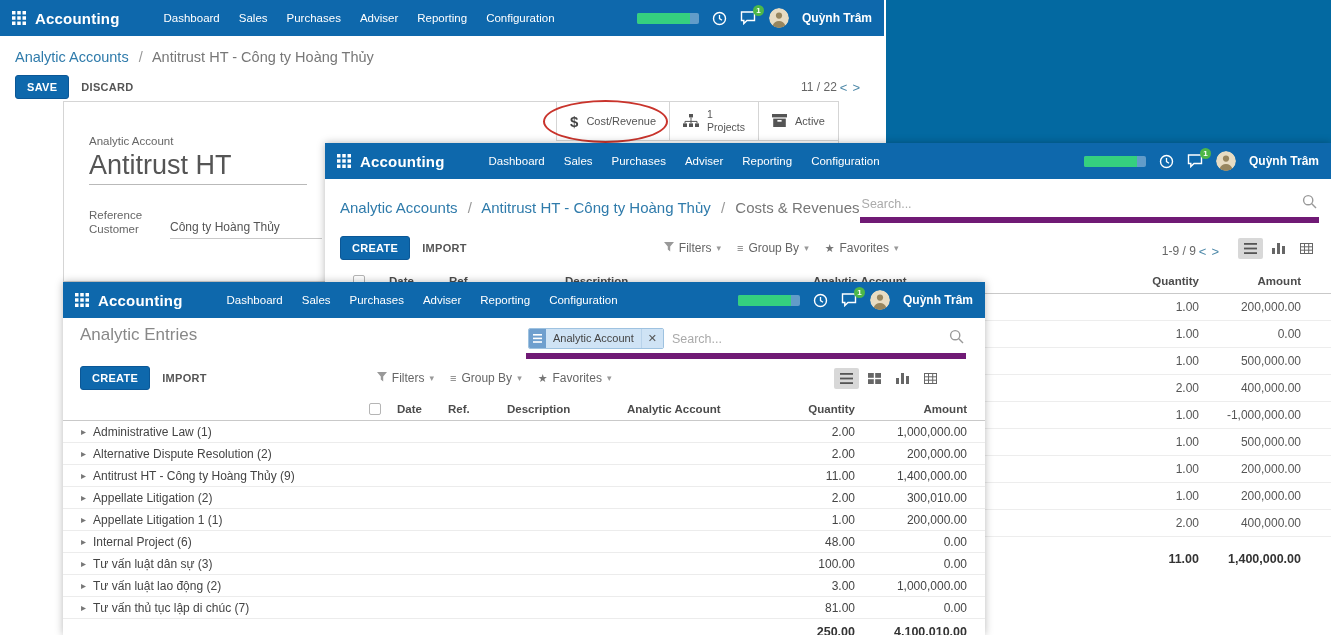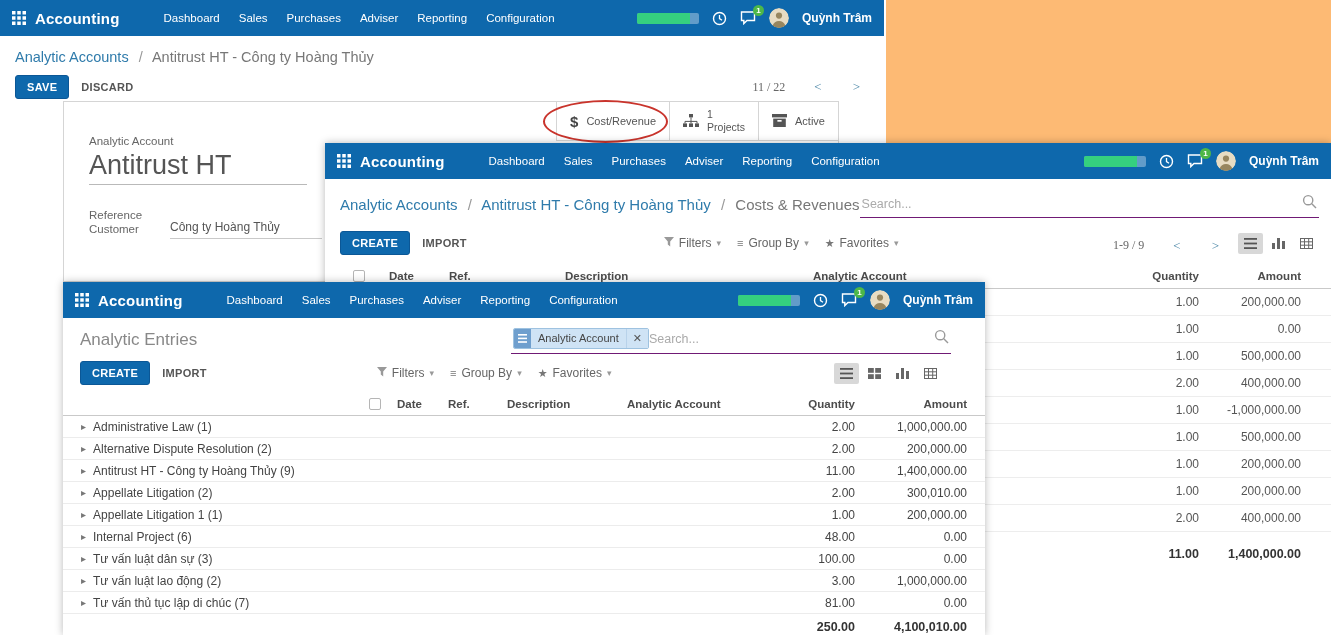--- a/index.html
+++ b/index.html
@@ -1,19 +1,19 @@
 <!DOCTYPE html>
 <html><head>
 <meta charset="utf-8">
 <style>
   * { margin:0; padding:0; box-sizing:border-box; }
   html,body { background:#fff; }
   body { font-family:"Liberation Sans","DejaVu Sans",sans-serif; }
   i { font-style:normal; }
-  .stage { position:relative; width:1331px; height:635px; overflow:hidden; background:#fdba74; }
+  .stage { position:relative; width:1331px; height:635px; overflow:hidden; background:#0369a1; }
   .window { position:absolute; background:#fff; }
 
   
   .navbar { height:36px; background:#0e68ac; display:flex; align-items:center; padding:0 12px; color:#fff; }
   .apps-icon { margin-right:9px; display:flex; cursor:pointer; }
   .brand { font-size:15px; font-weight:bold; margin-right:44px; letter-spacing:.2px; cursor:pointer; }
   .menus { display:flex; gap:19px; font-size:11.5px; font-weight:normal; }
   .menus span { cursor:pointer; white-space:nowrap; }
   .nav-right { margin-left:auto; display:flex; align-items:center; gap:13px; }
   .progress { width:62px; height:11px; background:rgba(255,255,255,.35); border-radius:2px; overflow:hidden; }
@@ -29,42 +29,42 @@
   #win-form .navbar { width:884px; }
   .crumbs { padding:13px 16px 4px 15px; font-size:14.5px; color:#888; }
   .crumb-link { color:#2f7bab; cursor:pointer; }
   .crumb-sep { margin:0 6px; color:#999; }
   .crumb-cur { color:#777; }
   .actions { display:flex; align-items:center; padding:6px 24px 8px 15px; }
   .btn-primary { background:#0e68ac; border:1px solid #0b5796; color:#fff; font-size:11px; font-weight:bold;
                  padding:5px 11px; border-radius:3px; cursor:pointer; font-family:inherit; letter-spacing:.3px; }
   .btn-flat { background:none; border:none; color:#555; font-size:11px; font-weight:bold; padding:5px 12px;
               cursor:pointer; font-family:inherit; letter-spacing:.3px; }
-  .pager { margin-left:auto; display:flex; align-items:center; gap:27px; font-size:12px; color:#666; white-space:nowrap;font-family:Liberation Serif, serif; }
+  .pager { margin-left:auto; display:flex; align-items:center; gap:1px; font-size:12px; color:#666; white-space:nowrap; }
   .pg-arrow { color:#4d88a8; font-size:13px; cursor:pointer; padding:0 2px; }
   .sheet { position:absolute; left:63px; top:101px; width:776px; height:181px; border:1px solid #d5d5d5; background:#fff; }
   .stat-row { position:absolute; top:-1px; right:-1px; display:flex; height:40px;
               border:1px solid #d5d5d5; background:#fff; }
   .stat-btn { display:flex; align-items:center; gap:8px; padding:0 13px; border-right:1px solid #d5d5d5;
               cursor:pointer; font-size:11px; color:#555; }
   .stat-btn:last-child { border-right:none; }
   .stat-dollar { font-size:15px; font-weight:bold; color:#444; }
   .stat-2line { display:flex; flex-direction:column; line-height:1.2; font-size:10.5px; color:#555; }
   .f-label { position:absolute; font-size:11.5px; color:#666; }
   .aa-value { position:absolute; left:25px; top:48px; width:218px; font-size:27px; color:#555;
               border-bottom:1px solid #b9b9b9; padding-bottom:3px; white-space:nowrap; cursor:text; }
   .cust-value { position:absolute; left:106px; top:118px; width:152px; font-size:12px; color:#555;
                 border-bottom:1px solid #c9c9c9; padding-bottom:4px; cursor:text; }
   .annotation-ellipse { position:absolute; left:543px; top:100px; width:125px; height:43px;
                         border:2.5px solid #c9342c; border-radius:50%; z-index:4; pointer-events:none; }
 
   
   .toprow { display:flex; align-items:center; padding:12px 12px 6px 15px; }
   .crumbs2 { font-size:15px; color:#888; white-space:nowrap; }
-  .searchbox { margin-left:auto; display:flex; align-items:center; border-bottom:1px solid #701a75; padding:3px 2px 4px; }
+  .searchbox { margin-left:auto; display:flex; align-items:center; border-bottom:6px solid #701a75; padding:3px 2px 4px; gap:8px; }
   .search-ph { color:#aaa; font-size:12.5px; flex:1; cursor:text; }
   .controls { display:flex; align-items:center; padding:7px 12px 9px 15px; }
   .filters { display:flex; align-items:center; gap:16px; font-size:12px; color:#666; white-space:nowrap; }
   .f-item { display:flex; align-items:center; gap:5px; cursor:pointer; }
   .caret { font-size:9px; color:#999; }
   .f-star, .f-bars { color:#777; font-size:11px; }
   .right-ctrls { margin-left:auto; display:flex; align-items:flex-end; gap:9px; }
   .vswitch { display:flex; align-items:center; gap:3px; margin-left:8px; }
   .vbtn { width:25px; height:21px; display:flex; align-items:center; justify-content:center; cursor:pointer; border-radius:2px; }
   .vbtn.active { background:#d8d8d8; }
@@ -82,21 +82,21 @@
   .c-date { width:60px; }
   .c-ref  { width:116px; }
   .c-desc { width:248px; }
   .c-acct { flex:1; }
   .c-qty  { width:95px;  text-align:right; }
   .c-amt  { width:102px; text-align:right; }
   .row.total { border-bottom:none; font-weight:bold; color:#333; margin-top:8px; font-size:12.5px; cursor:default; }
 
   
   #win-entries { left:63px; top:282px; width:922px; height:353px; z-index:6; box-shadow:0 0 8px rgba(0,0,0,.28); }
-  .title-row { display:flex; align-items:center; padding:7px 34px 2px 17px; }
+  .title-row { display:flex; padding:7px 19px 2px 17px; }
   .view-title { font-size:17px; color:#888; }
   #win-entries .searchbox { width:440px; }
   .facet { display:flex; align-items:stretch; border:1px solid #9ec2e0; border-radius:2px; overflow:hidden; font-size:11px; }
   .facet-ico { background:#6f9fce; display:flex; align-items:center; padding:0 4px; }
   .facet-label { background:#cfe3f5; padding:3px 7px; color:#444; white-space:nowrap; }
   .facet-x { background:#cfe3f5; padding:3px 6px; color:#555; font-weight:bold; cursor:pointer; border-left:1px solid #b8d2ea; }
   #win-entries .controls { padding:5px 42px 7px 17px; }
   #win-entries .filters { margin-left:158px; }
   .thead3 { display:flex; align-items:center; height:24px; padding:0 18px; border-bottom:1px solid #c9c9c9;
             font-size:11.5px; font-weight:bold; color:#4c4c4c; }

